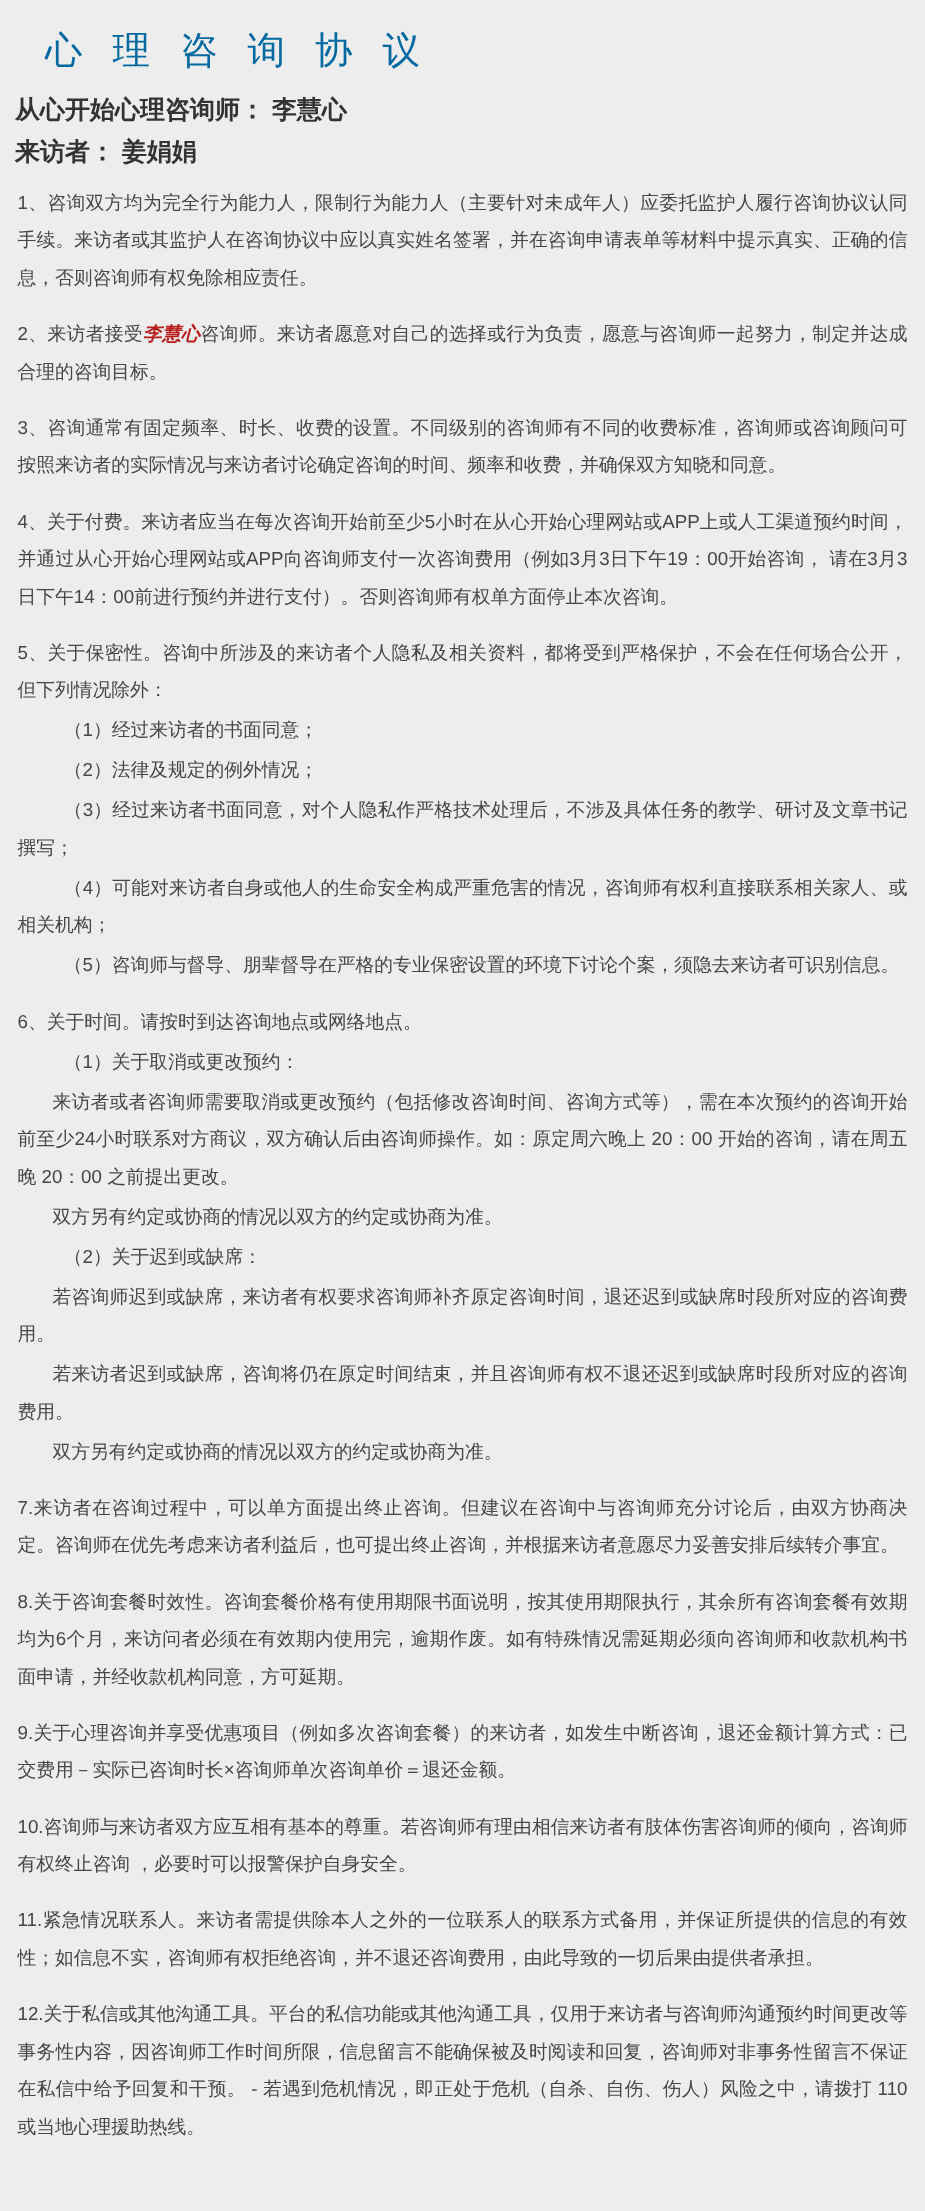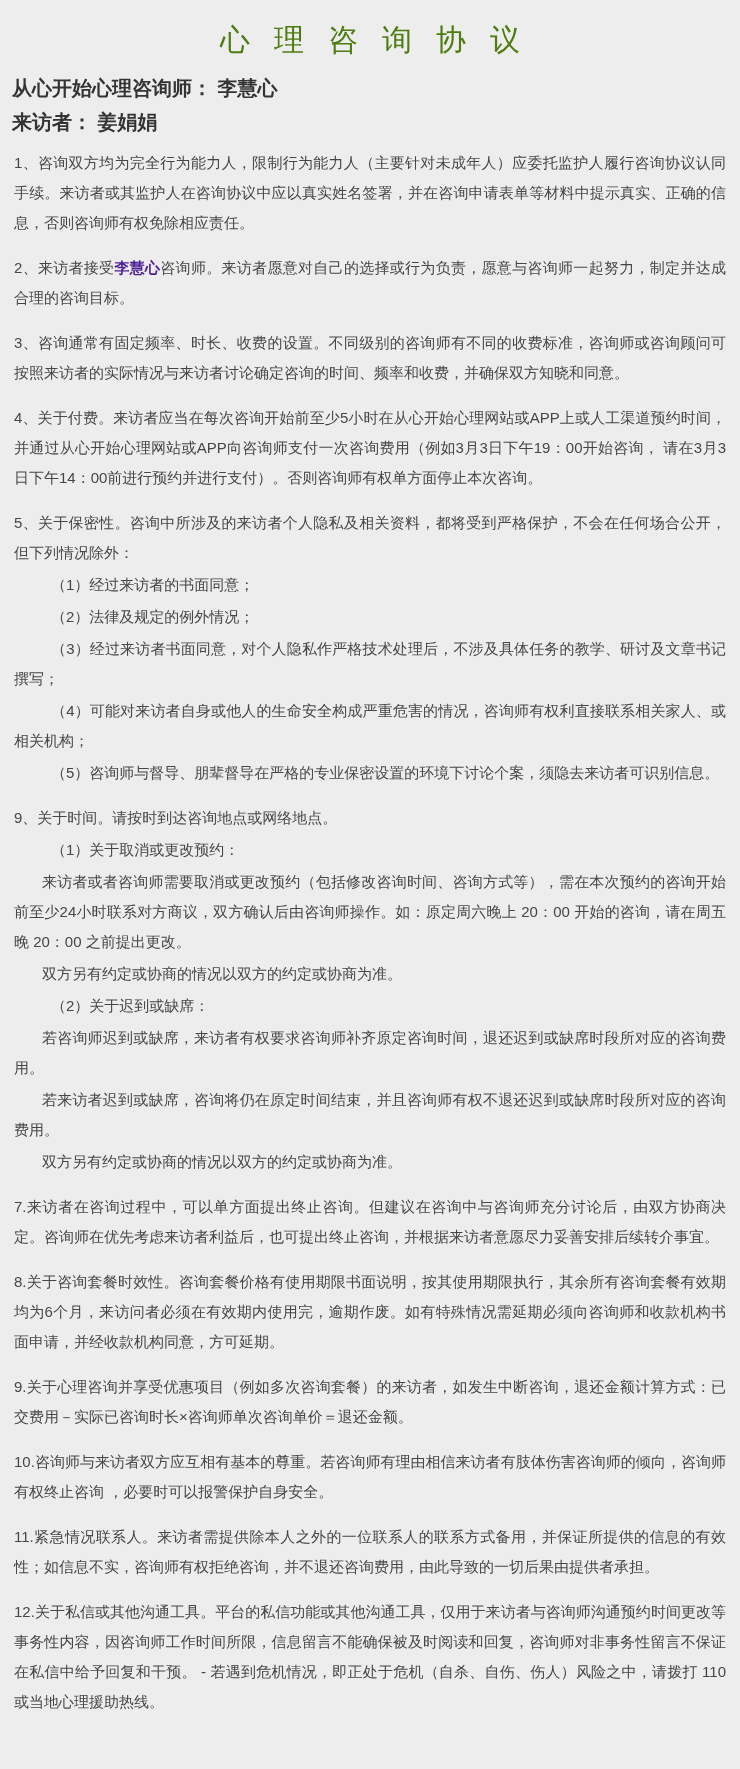--- a/index.html
+++ b/index.html
@@ -9,22 +9,21 @@
     background:#ededed;
     font-family:"Liberation Sans","DejaVu Sans",sans-serif;
     color:#464646;
     -webkit-font-smoothing:antialiased;
   }
   .page{padding:10px 12px 60px 12px;}
   h1.doc-title{
     margin:10px 0 16px 0;
     font-size:30px;
     font-weight:400;
-    color:#4d7c0f;
-    text-align:center;
+    color:#0369a1;
     letter-spacing:24px;
     padding-left:24px;
     white-space:nowrap;
   }
   .hdr{
     margin:12px 0 0 0;
     font-size:20px;
     font-weight:700;
     color:#333;
     line-height:22px;
@@ -32,21 +31,21 @@
   .body-text p{
     margin:2px;
     font-size:15px;
     line-height:30px;
     color:#464646;
     text-align:justify;
   }
   .body-text p.sec{margin-top:15px;}
   .body-text p.item{text-indent:37px;}
   .body-text p.sub{text-indent:28px;}
-  .body-text b{font-weight:700;color:#4c1d95;}
+  .body-text b{font-weight:700;color:#b91c1c;font-style:italic;}
 </style>
 </head>
 <body>
 
 <div class="page">
 
   <h1 class="doc-title">心理咨询协议</h1>
 
   <p class="hdr">从心开始心理咨询师： 李慧心</p>
   <p class="hdr">来访者： 姜娟娟</p>
@@ -55,21 +54,21 @@
       <p class="sec"><span>1、咨询双方均为完全行为能力人，限制行为能力人（主要针对未成年人）应委托监护人履行咨询协议认同手续。来访者或其监护人在咨询协议中应以真实姓名签署，并在咨询申请表单等材料中提示真实、正确的信息，否则咨询师有权免除相应责任。</span></p>
       <p class="sec"><span>2、来访者接受</span><b>李慧心</b><span>咨询师。来访者愿意对自己的选择或行为负责，愿意与咨询师一起努力，制定并达成合理的咨询目标。</span></p>
       <p class="sec"><span>3、咨询通常有固定频率、时长、收费的设置。不同级别的咨询师有不同的收费标准，咨询师或咨询顾问可按照来访者的实际情况与来访者讨论确定咨询的时间、频率和收费，并确保双方知晓和同意。</span></p>
       <p class="sec"><span>4、关于付费。来访者应当在每次咨询开始前至少5小时在从心开始心理网站或APP上或人工渠道预约时间，并通过从心开始心理网站或APP向咨询师支付一次咨询费用（例如3月3日下午19：00开始咨询， 请在3月3日下午14：00前进行预约并进行支付）。否则咨询师有权单方面停止本次咨询。</span></p>
       <p class="sec"><span>5、关于保密性。咨询中所涉及的来访者个人隐私及相关资料，都将受到严格保护，不会在任何场合公开，但下列情况除外：</span></p>
       <p class="item"><span>（1）经过来访者的书面同意；</span></p>
       <p class="item"><span>（2）法律及规定的例外情况；</span></p>
       <p class="item"><span>（3）经过来访者书面同意，对个人隐私作严格技术处理后，不涉及具体任务的教学、研讨及文章书记撰写；</span></p>
       <p class="item"><span>（4）可能对来访者自身或他人的生命安全构成严重危害的情况，咨询师有权利直接联系相关家人、或相关机构；</span></p>
       <p class="item"><span>（5）咨询师与督导、朋辈督导在严格的专业保密设置的环境下讨论个案，须隐去来访者可识别信息。</span></p>
-      <p class="sec"><span>9、关于时间。请按时到达咨询地点或网络地点。</span></p>
+      <p class="sec"><span>6、关于时间。请按时到达咨询地点或网络地点。</span></p>
       <p class="item"><span>（1）关于取消或更改预约：</span></p>
       <p class="sub"><span>来访者或者咨询师需要取消或更改预约（包括修改咨询时间、咨询方式等），需在本次预约的咨询开始前至少24小时联系对方商议，双方确认后由咨询师操作。如：原定周六晚上 20：00 开始的咨询，请在周五晚 20：00 之前提出更改。</span></p>
       <p class="sub"><span>双方另有约定或协商的情况以双方的约定或协商为准。</span></p>
       <p class="item"><span>（2）关于迟到或缺席：</span></p>
       <p class="sub"><span>若咨询师迟到或缺席，来访者有权要求咨询师补齐原定咨询时间，退还迟到或缺席时段所对应的咨询费用。</span></p>
       <p class="sub"><span>若来访者迟到或缺席，咨询将仍在原定时间结束，并且咨询师有权不退还迟到或缺席时段所对应的咨询费用。</span></p>
       <p class="sub"><span>双方另有约定或协商的情况以双方的约定或协商为准。</span></p>
       <p class="sec"><span>7.来访者在咨询过程中，可以单方面提出终止咨询。但建议在咨询中与咨询师充分讨论后，由双方协商决定。咨询师在优先考虑来访者利益后，也可提出终止咨询，并根据来访者意愿尽力妥善安排后续转介事宜。</span></p>
       <p class="sec"><span>8.关于咨询套餐时效性。咨询套餐价格有使用期限书面说明，按其使用期限执行，其余所有咨询套餐有效期均为6个月，来访问者必须在有效期内使用完，逾期作废。如有特殊情况需延期必须向咨询师和收款机构书面申请，并经收款机构同意，方可延期。</span></p>
       <p class="sec"><span>9.关于心理咨询并享受优惠项目（例如多次咨询套餐）的来访者，如发生中断咨询，退还金额计算方式：已交费用－实际已咨询时长×咨询师单次咨询单价＝退还金额。</span></p>

